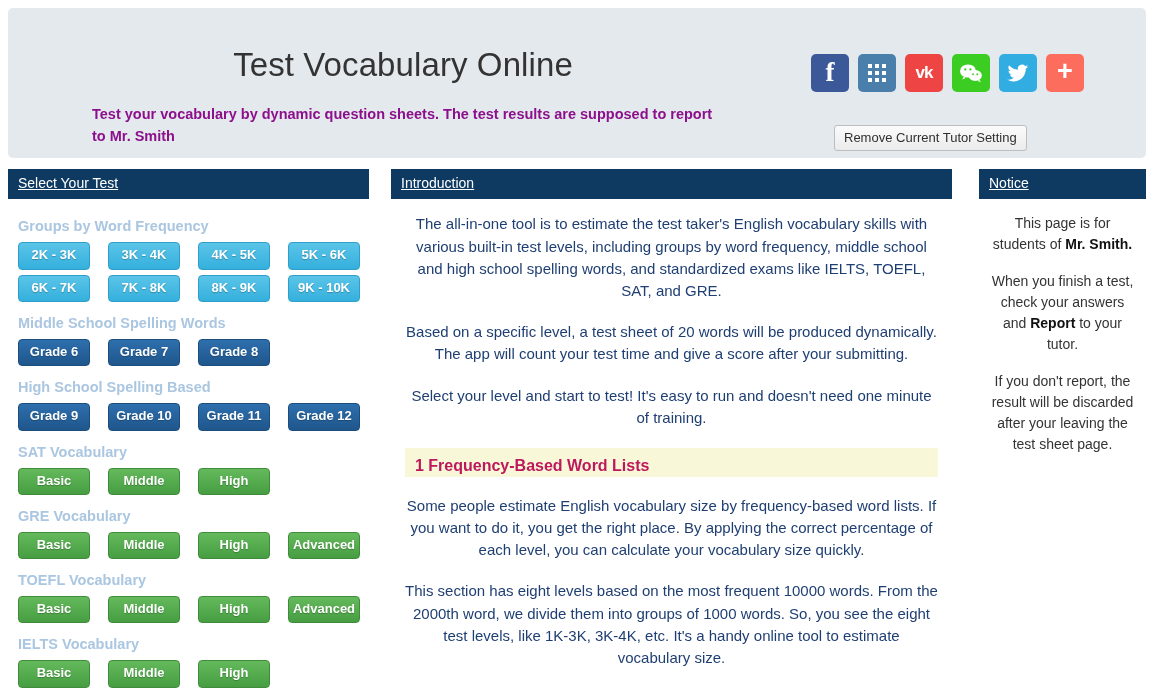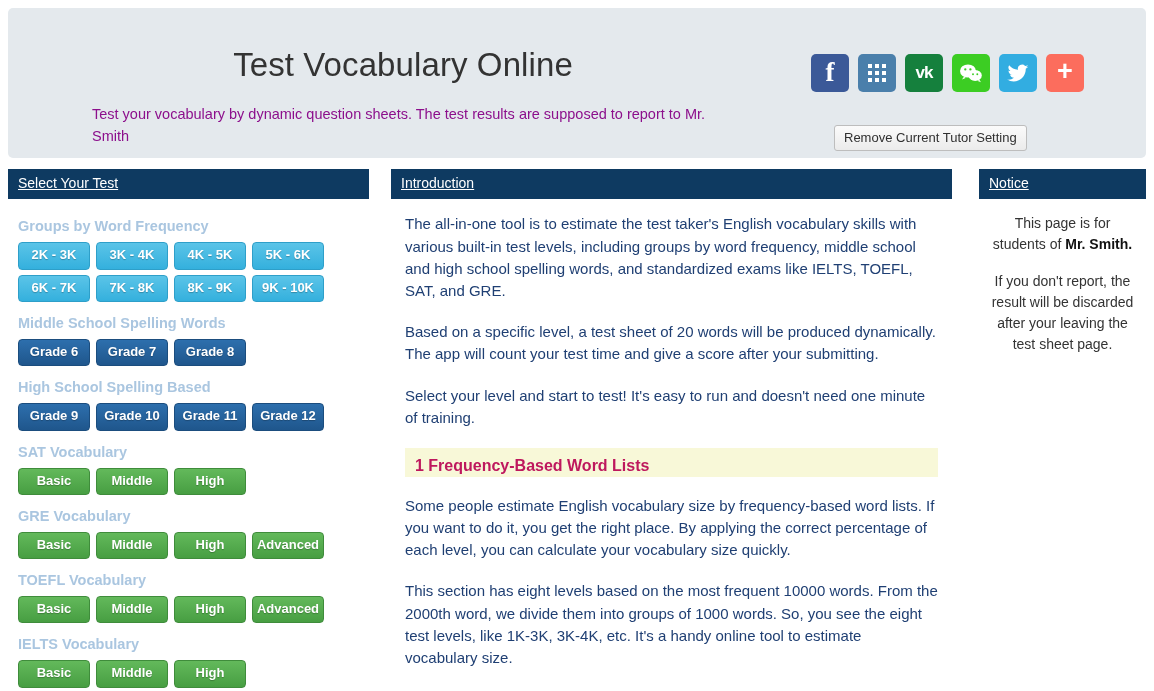--- a/index.html
+++ b/index.html
@@ -27,21 +27,21 @@
     font-size: 33px;
     color: #333333;
     font-weight: normal;
     letter-spacing: 0.1px;
   }
   .subtitle {
     position: absolute;
     left: 84px; top: 95px;
     width: 630px;
     font-size: 14.5px;
-    font-weight: normal;
+    font-weight: bold;
     color: #8c0f8c;
     line-height: 1.55;
   }
 
   .social-row {
     position: absolute;
     left: 803px; top: 46px;
     display: flex;
     gap: 9px;
   }
@@ -49,21 +49,21 @@
     width: 38px; height: 38px;
     border-radius: 5px;
     display: flex;
     align-items: center;
     justify-content: center;
     color: #ffffff;
     cursor: pointer;
   }
   .sb-facebook { background: #3b5998; }
   .sb-apps     { background: #4a7fab; }
-  .sb-vk       { background: #15803d; }
+  .sb-vk       { background: #ef4444; }
   .sb-wechat   { background: #3ccd23; }
   .sb-twitter  { background: #32ade1; }
   .sb-plus     { background: #fc6d5d; }
 
   .social-btn svg { display: block; }
   .fb-glyph {
     font-family: "Liberation Serif", serif;
     font-size: 27px; font-weight: bold;
     line-height: 1; margin-top: -2px;
   }
@@ -126,21 +126,21 @@
   .group-title {
     color: #aac6e0;
     font-size: 14.5px;
     font-weight: bold;
     margin: 13px 0 8px;
   }
   .group-title.first { margin-top: 5px; }
   .btn-row {
     display: flex;
     flex-wrap: wrap;
-    gap: 5px 6px;
+    gap: 5px 18px;
     margin-bottom: 4px;
   }
   .tbtn {
     width: 72px;
     text-align: center;
     padding: 5px 0 6px;
     font-size: 13px;
     font-weight: bold;
     color: #ffffff;
     border-radius: 4px;
@@ -161,20 +161,21 @@
     border: 1px solid #3f8c3b;
   }
 
   
   .intro-body { padding: 14px 14px 0 14px; }
   .intro-p {
     color: #1f3f73;
     font-size: 15px;
     line-height: 1.48;
     margin: 0 0 19px 0;
+    text-align: center;
   }
   .section-head {
     background: #f8f8d8;
     color: #be185d;
     font-size: 16px;
     font-weight: bold;
     padding: 9px 10px 2px;
     margin: 0 0 18px 0;
   }
 
@@ -308,15 +309,18 @@
     <p class="intro-p">This section has eight levels based on the most frequent 10000 words. From the 2000th word, we divide them into groups of 1000 words. So, you see the eight test levels, like 1K-3K, 3K-4K, etc. It's a handy online tool to estimate vocabulary size.</p>
   </div>
 </div>
 
 <div class="col-right">
   <div class="panel-head">Notice</div>
   <div class="notice-body">
     <p class="notice-p">
       <span>This page is for students of </span><b>Mr. Smith.</b>
     </p>
+    <p class="notice-p">
+      <span>When you finish a test, check your answers and </span><b>Report</b><span> to your tutor.</span>
+    </p>
     <p class="notice-p">If you don't report, the result will be discarded after your leaving the test sheet page.</p>
   </div>
 </div>
 
 </body></html>

